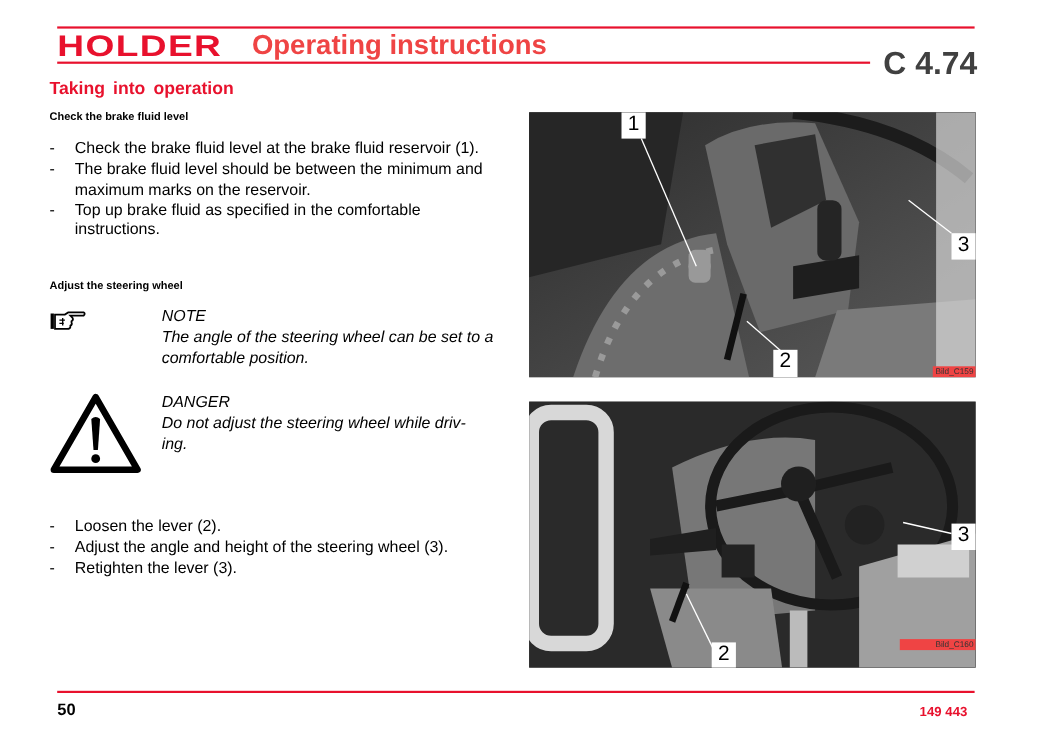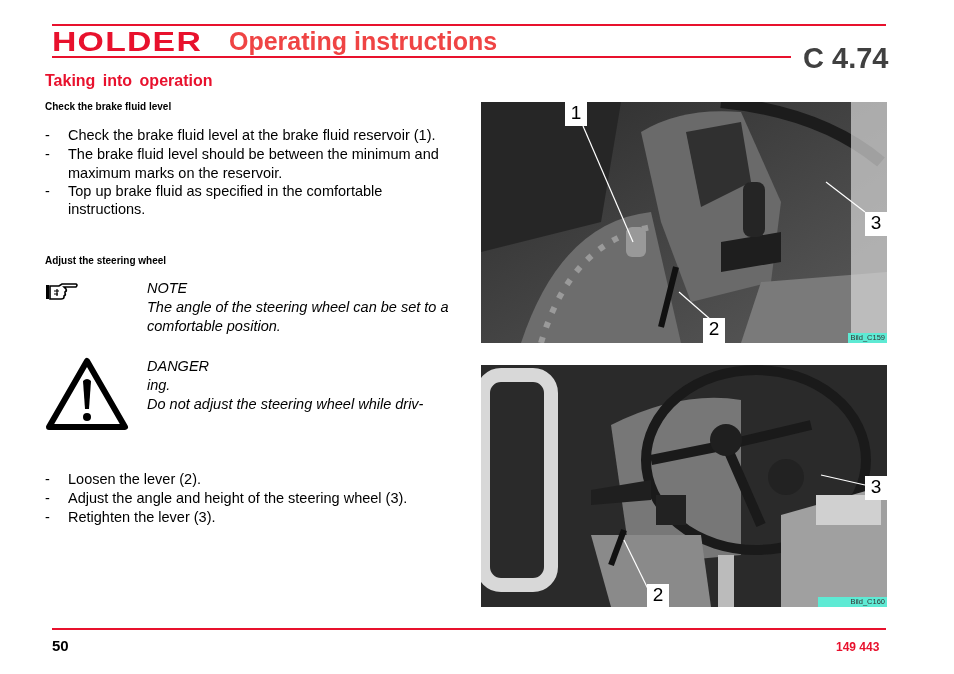--- a/index.html
+++ b/index.html
@@ -17,21 +17,21 @@
 
   .h3 { font-size:10px; font-weight:bold; line-height:18px; }
   .list { list-style:none; margin:0; padding:0; font-size:14.5px; line-height:19px; }
   .list li { position:relative; padding-left:23px; }
   .list li .dash { position:absolute; left:0; top:0; }
   .note-block { font-size:14.5px; line-height:19px; font-style:italic; }
   .note-block .lbl { font-weight:normal; }
 
   .photo { position:absolute; overflow:hidden; background:#3a3a3a; }
   .callout { position:absolute; background:#fff; font-size:19px; line-height:22px; text-align:center; color:#000; }
-  .caption { position:absolute; background:#5eead4; font-size:7.5px; line-height:10px; color:#333; padding:0 2px; }
+  .caption { position:absolute; background:#ef4444; font-size:7.5px; line-height:10px; color:#333; padding:0 2px; }
 
   .page-num { left:52px; top:637px; font-size:15px; font-weight:bold;text-align:right; }
   .doc-num { left:836px; top:640px; font-size:12px; font-weight:bold; color:#e8112d; }
 </style>
 </head>
 <body>
 
 <div class="rule" style="left:52px; top:24px; width:834px;"></div>
 <div class="abs logo">HOLDER</div>
 <div class="abs doc-title">Operating instructions</div>
@@ -62,22 +62,22 @@
 
 <div class="abs" style="left:45px; top:357px; width:84px; height:74px;">
   <svg width="84" height="74" viewBox="0 0 84 74">
     <path d="M42 4 L80 70 L4 70 Z" fill="#fff" stroke="#000" stroke-width="6" stroke-linejoin="round"></path>
     <path d="M38 24 Q42 20 46 24 L44 52 L40 52 Z" fill="#000"></path>
     <circle cx="42" cy="60" r="4" fill="#000"></circle>
   </svg>
 </div>
 <div class="abs note-block" style="left:147px; top:357px; width:320px;">
   <div class="lbl">DANGER</div>
+  <div>Do not adjust the steering wheel while driv-</div>
   <div>ing.</div>
-  <div>Do not adjust the steering wheel while driv-</div>
 </div>
 
 <ul class="abs list" style="left:45px; top:470px; width:420px;">
   <li><span class="dash">-</span><span>Loosen the lever (2).</span></li>
   <li><span class="dash">-</span><span>Adjust the angle  and height of the steering wheel (3).</span></li>
   <li><span class="dash">-</span><span>Retighten the lever (3).</span></li>
 </ul>
 
 <div class="photo" style="left:481px; top:102px; width:406px; height:241px;">
   <svg width="406" height="241" viewBox="0 0 406 241">
@@ -125,18 +125,18 @@
     <path d="M300 150 L406 120 L406 242 L300 242 Z" fill="#a0a0a0"></path>
     <rect x="335" y="130" width="65" height="30" fill="#d0d0d0"></rect>
     <path d="M110 170 L220 170 L230 242 L130 242 Z" fill="#8a8a8a"></path>
     <rect x="237" y="190" width="16" height="52" fill="#bbb"></rect>
     <path d="M143 165 L130 200" stroke="#111" stroke-width="6"></path>
     <line x1="168" y1="226" x2="143" y2="175" stroke="#fff" stroke-width="1.2"></line>
     <line x1="384" y1="120" x2="340" y2="110" stroke="#fff" stroke-width="1.2"></line>
   </svg>
   <div class="callout" style="left:166px; top:219px; width:22px; height:23px;">2</div>
   <div class="callout" style="left:384px; top:111px; width:22px; height:24px;">3</div>
-  <div class="caption" style="right:0; bottom:0;padding-left:32px;">Bild_C160</div>
+  <div class="caption" style="right:0; bottom:16px;padding-left:32px;">Bild_C160</div>
 </div>
 
 <div class="rule" style="left:52px; top:628px; width:834px; height:1.5px;"></div>
 <div class="abs page-num">50</div>
 <div class="abs doc-num">149 443</div>
 
 </body></html>

